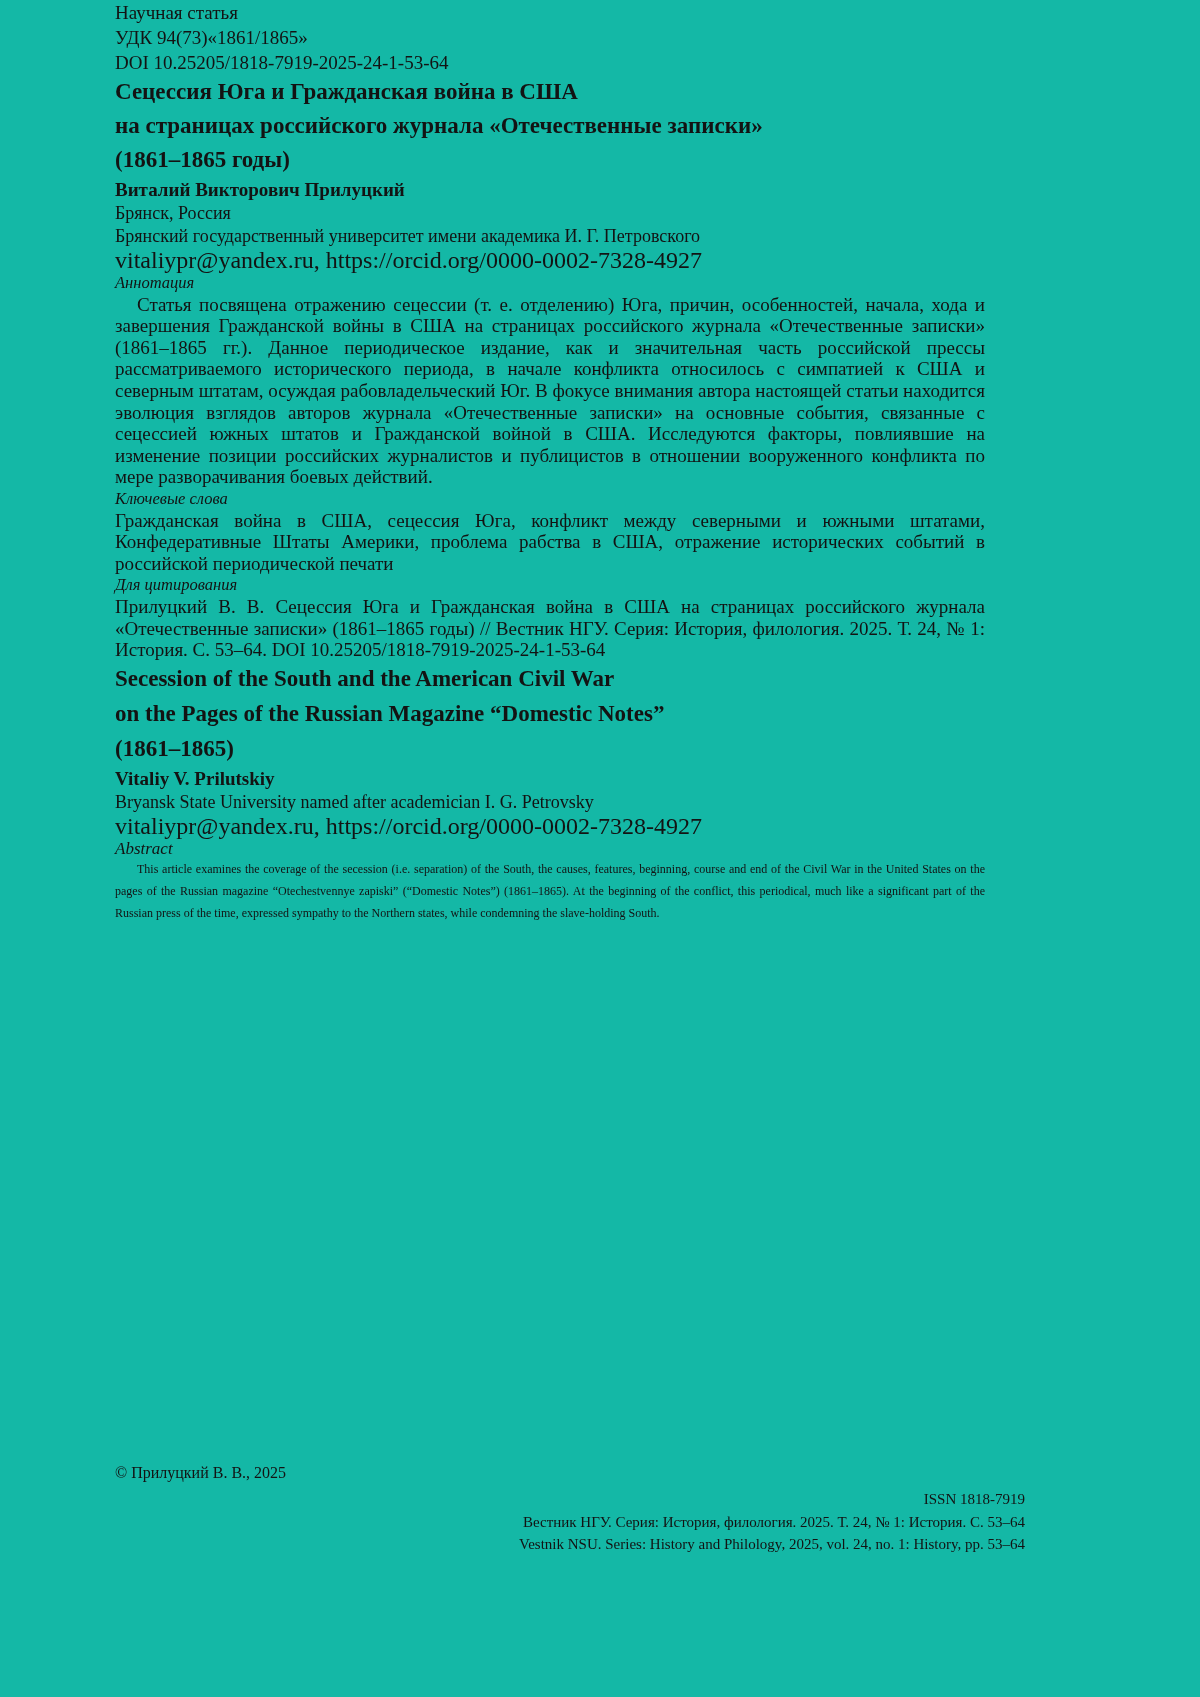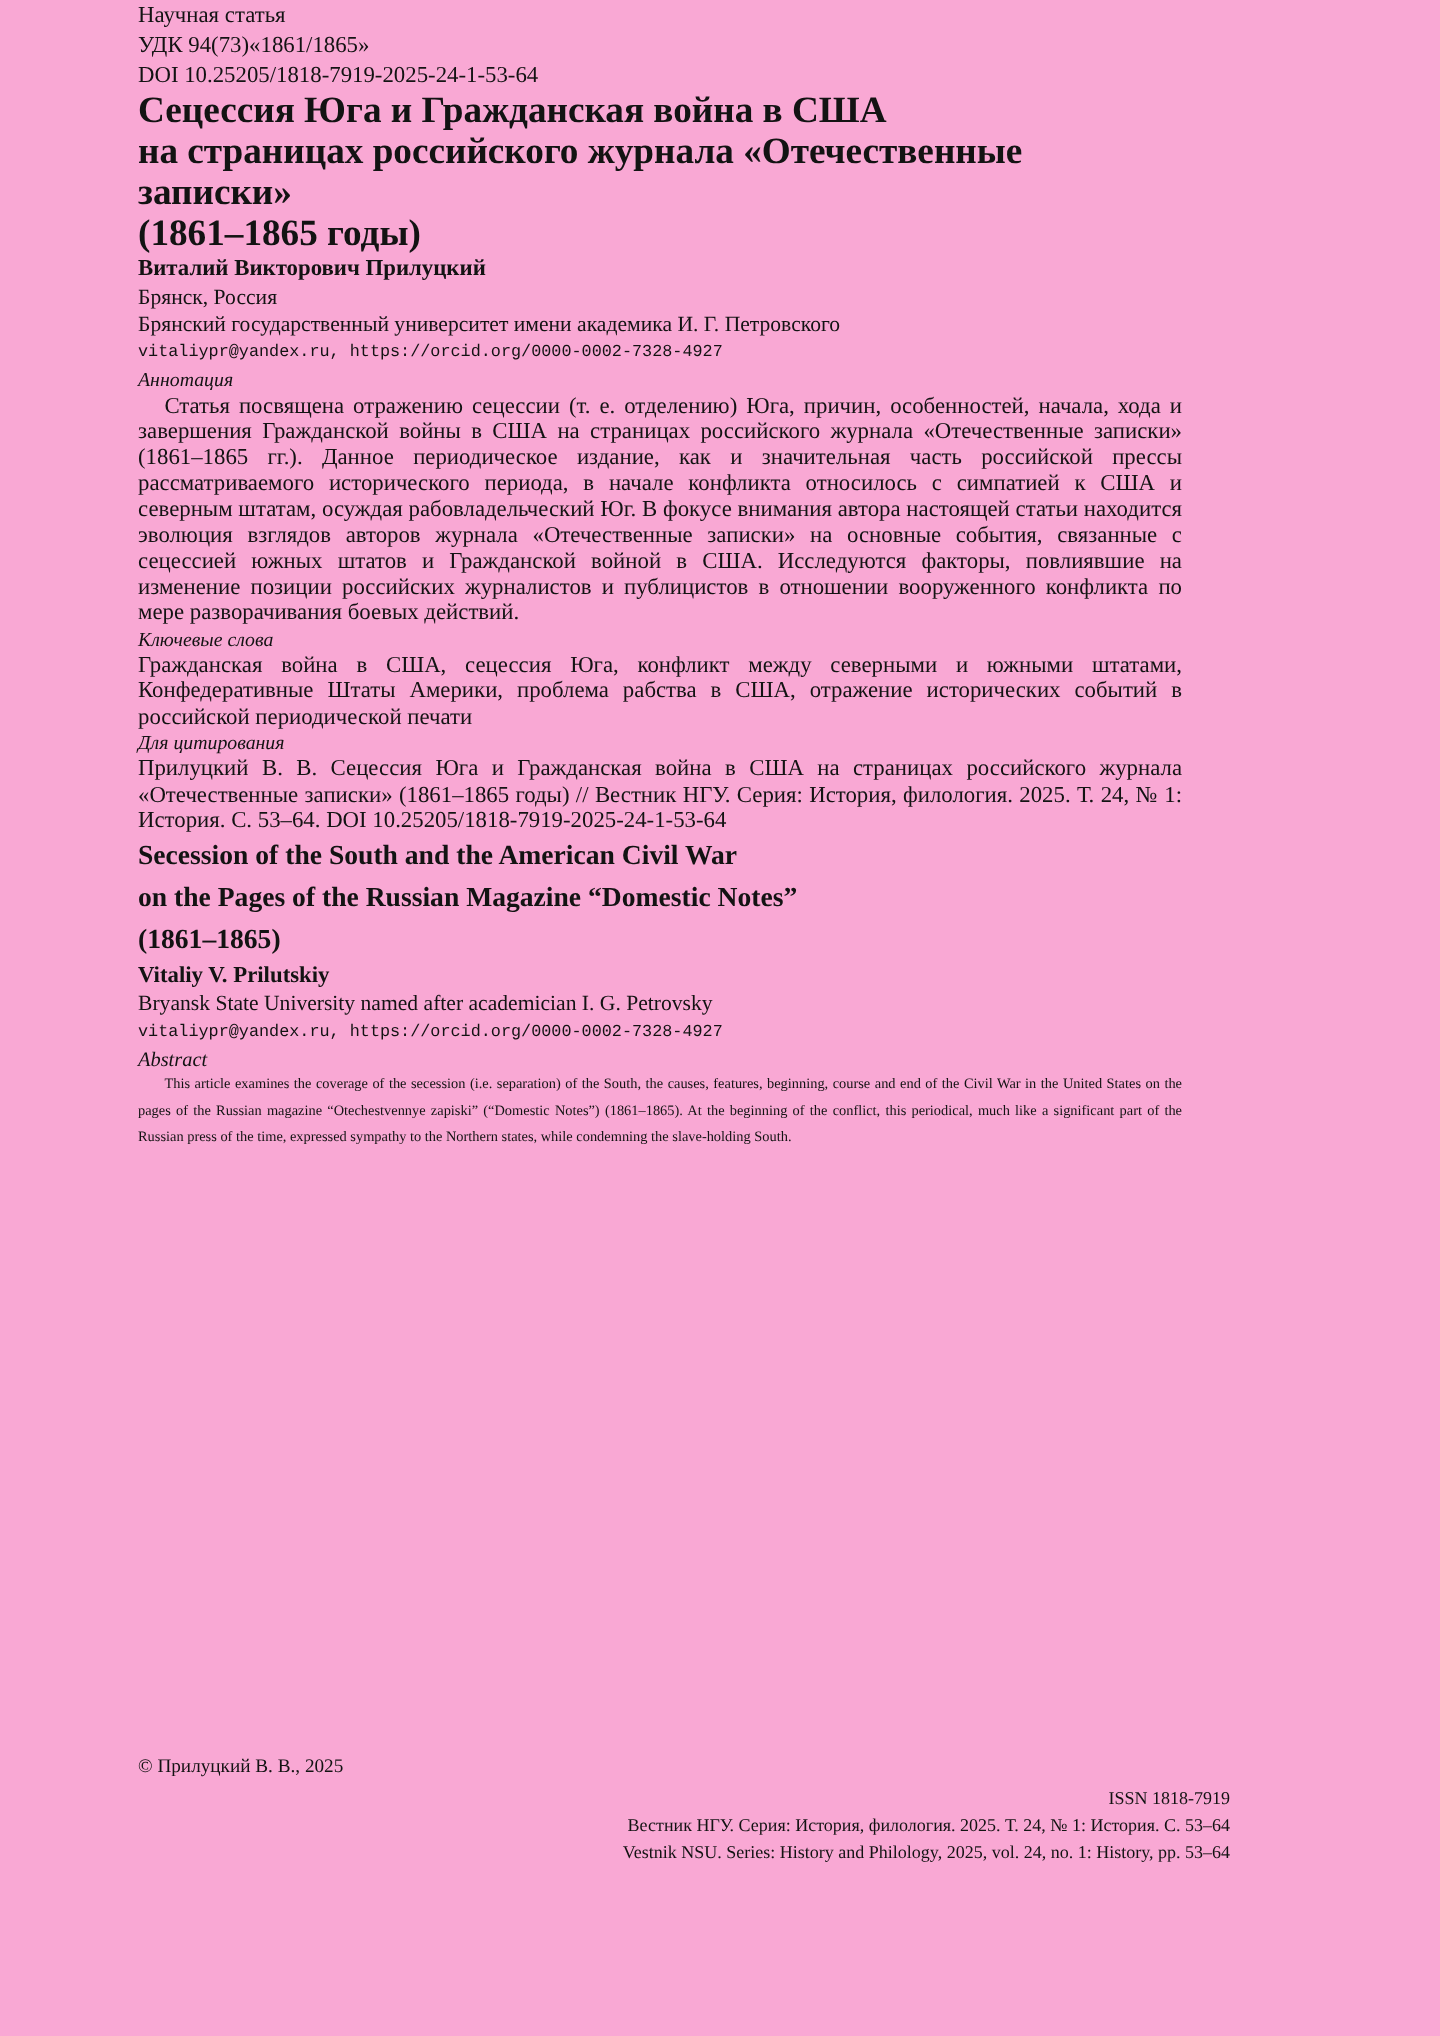--- a/index.html
+++ b/index.html
@@ -1,45 +1,45 @@
 <!DOCTYPE html>
 <html><head>
 <meta charset="utf-8">
 <style>
   html, body { margin: 0; padding: 0; background: #e8e8e8; }
   .page {
     position: relative;
     width: 1200px;
     height: 1697px;
     margin: 0 auto;
-    background: #f9a8d4;
+    background: #14b8a6;
     font-family: "Liberation Serif", "DejaVu Serif", serif;
     color: #131313;
     overflow: hidden;
   }
   .content {
     position: absolute;
     left: 115px;
     top: 0;
     width: 870px;
   }
   .content p, .content div, .content h1, .content h2 { margin: 0; padding: 0; }
 
   .article-type { margin-top: 240px; font-size: 19px; line-height: 25px; }
   .codes { margin-top: 30px; font-size: 19px; line-height: 25px; }
 
-  .title-ru { margin-top: 40px; font-size: 31px; line-height: 34px; font-weight: bold; }
+  .title-ru { margin-top: 40px; font-size: 23px; line-height: 34px; font-weight: bold; }
   .title-en { margin-top: 28px; font-size: 23px; line-height: 35px; font-weight: bold; }
 
   .author-name { margin-top: 24px; font-size: 19px; line-height: 25px; font-weight: bold; }
   .author-en { margin-top: 30px; }
 
   .affil { margin-top: 20px; font-size: 18px; line-height: 23px; }
   .affil-en { margin-top: 24px; }
-  .contact { margin-top: 6px; font-size: 14px; line-height: 24px; font-family: Liberation Mono, monospace; }
+  .contact { margin-top: 6px; font-size: 24px; line-height: 24px; }
 
   .block-label {
     margin-top: 16px;
     font-size: 16.5px;
     line-height: 21.6px;
     font-style: italic;
   }
   .block-body {
     margin-left: 28px;
     font-size: 19px;

